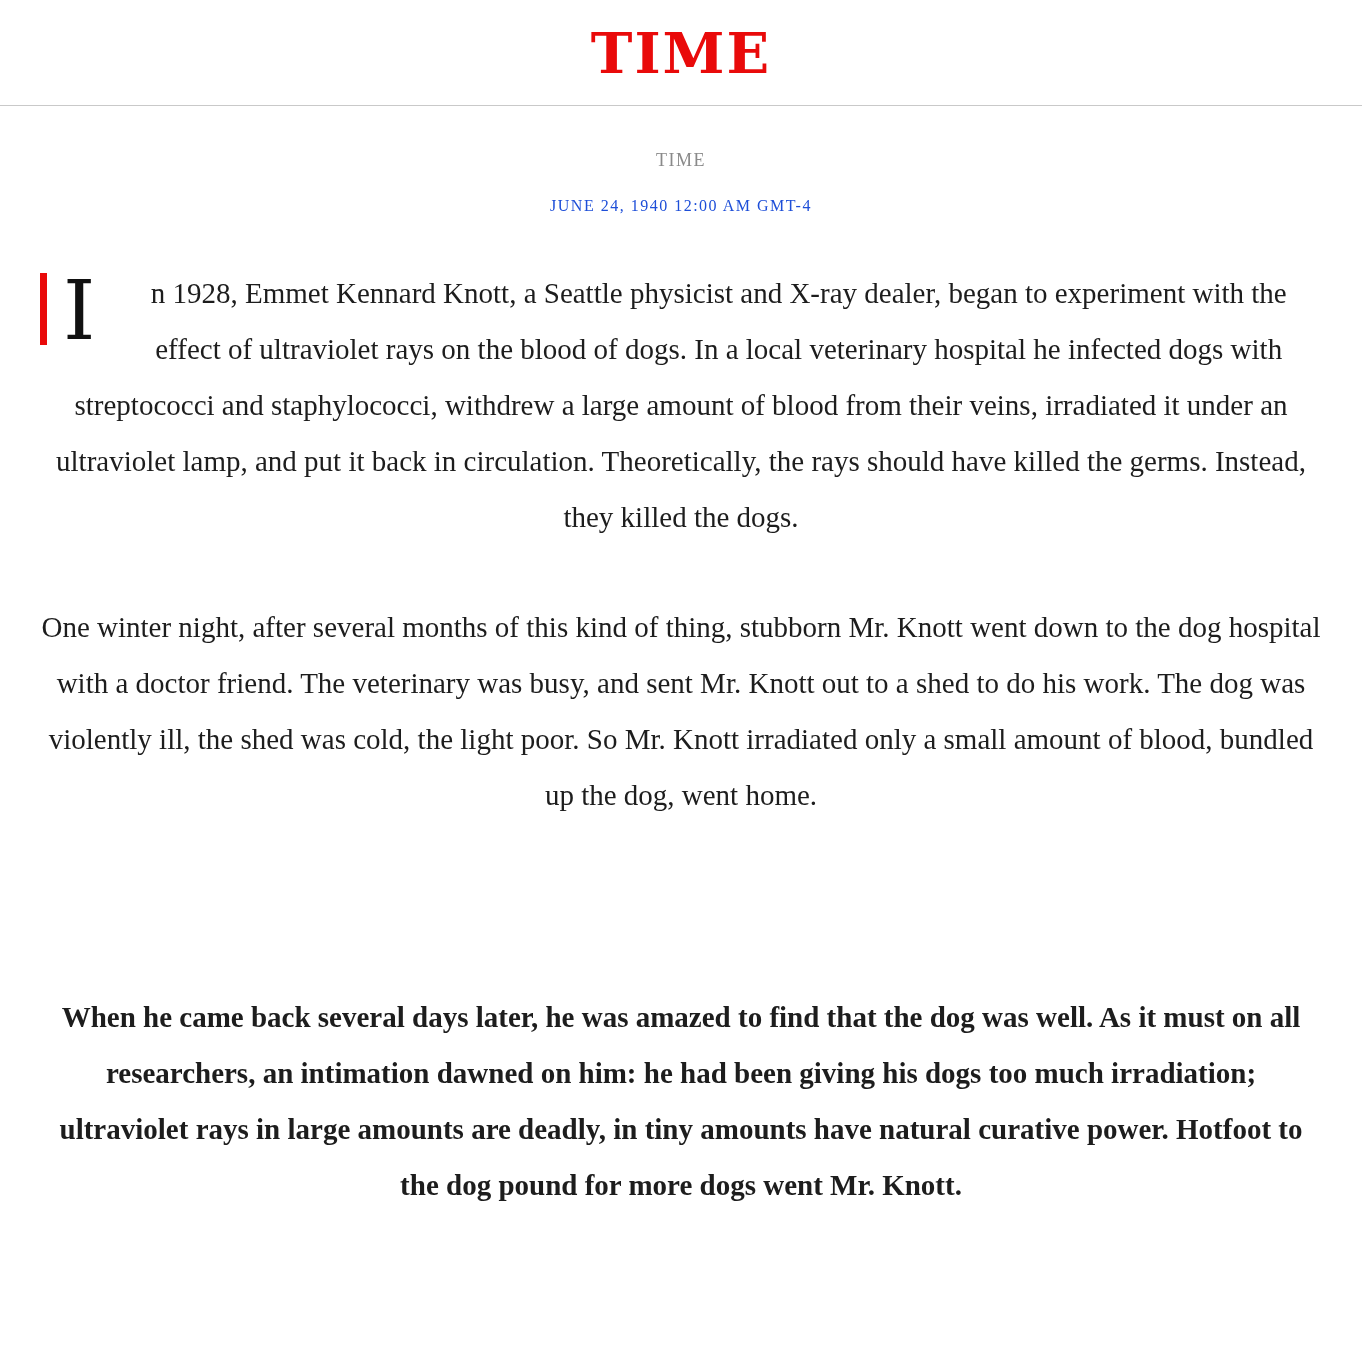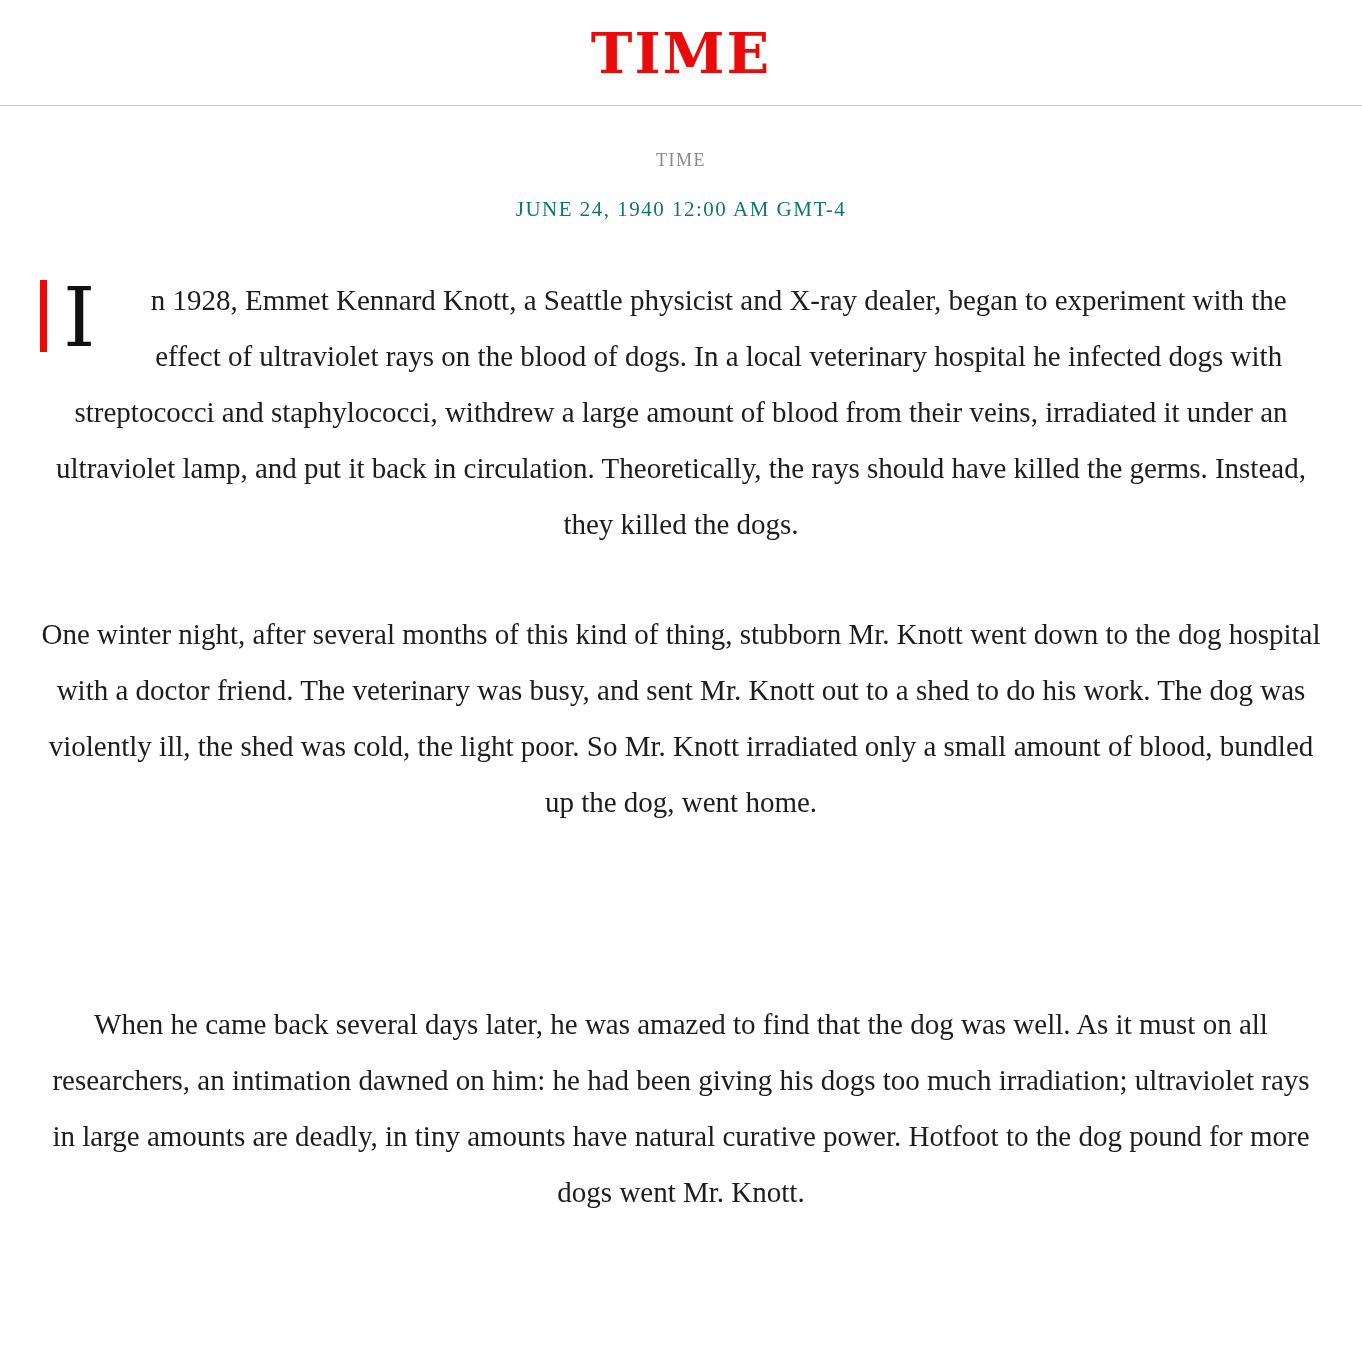--- a/index.html
+++ b/index.html
@@ -45,41 +45,42 @@
     font-family: "Liberation Serif", serif;
     font-size: 18px;
     letter-spacing: 1.5px;
     color: #8a8a8a;
     text-transform: uppercase;
   }
 
   .meta-date {
     margin-top: 26px;
     font-family: "Liberation Serif", serif;
-    font-size: 21px;
+    font-size: 16px;
     letter-spacing: 1.5px;
-    color: #0f766e;
+    color: #1d4ed8;
     text-transform: uppercase;
   }
 
   
   .article {
     padding: 50px 40px 30px 40px;
     max-width: 1362px;
   }
 
   .article p {
     font-size: 29px;
     line-height: 56px;
     color: #1d1d1d;
     margin-bottom: 54px;
   }
 
   .article p:last-child {
     margin-bottom: 0;
+    font-weight: bold;
   }
 
   .dropcap {
     float: left;
     font-size: 82px;
     line-height: 68px;
     padding: 4px 0 0 16px;
     margin: 8px 20px 0 0;
     border-left: 7px solid #e90a0a;
     color: #111111;

